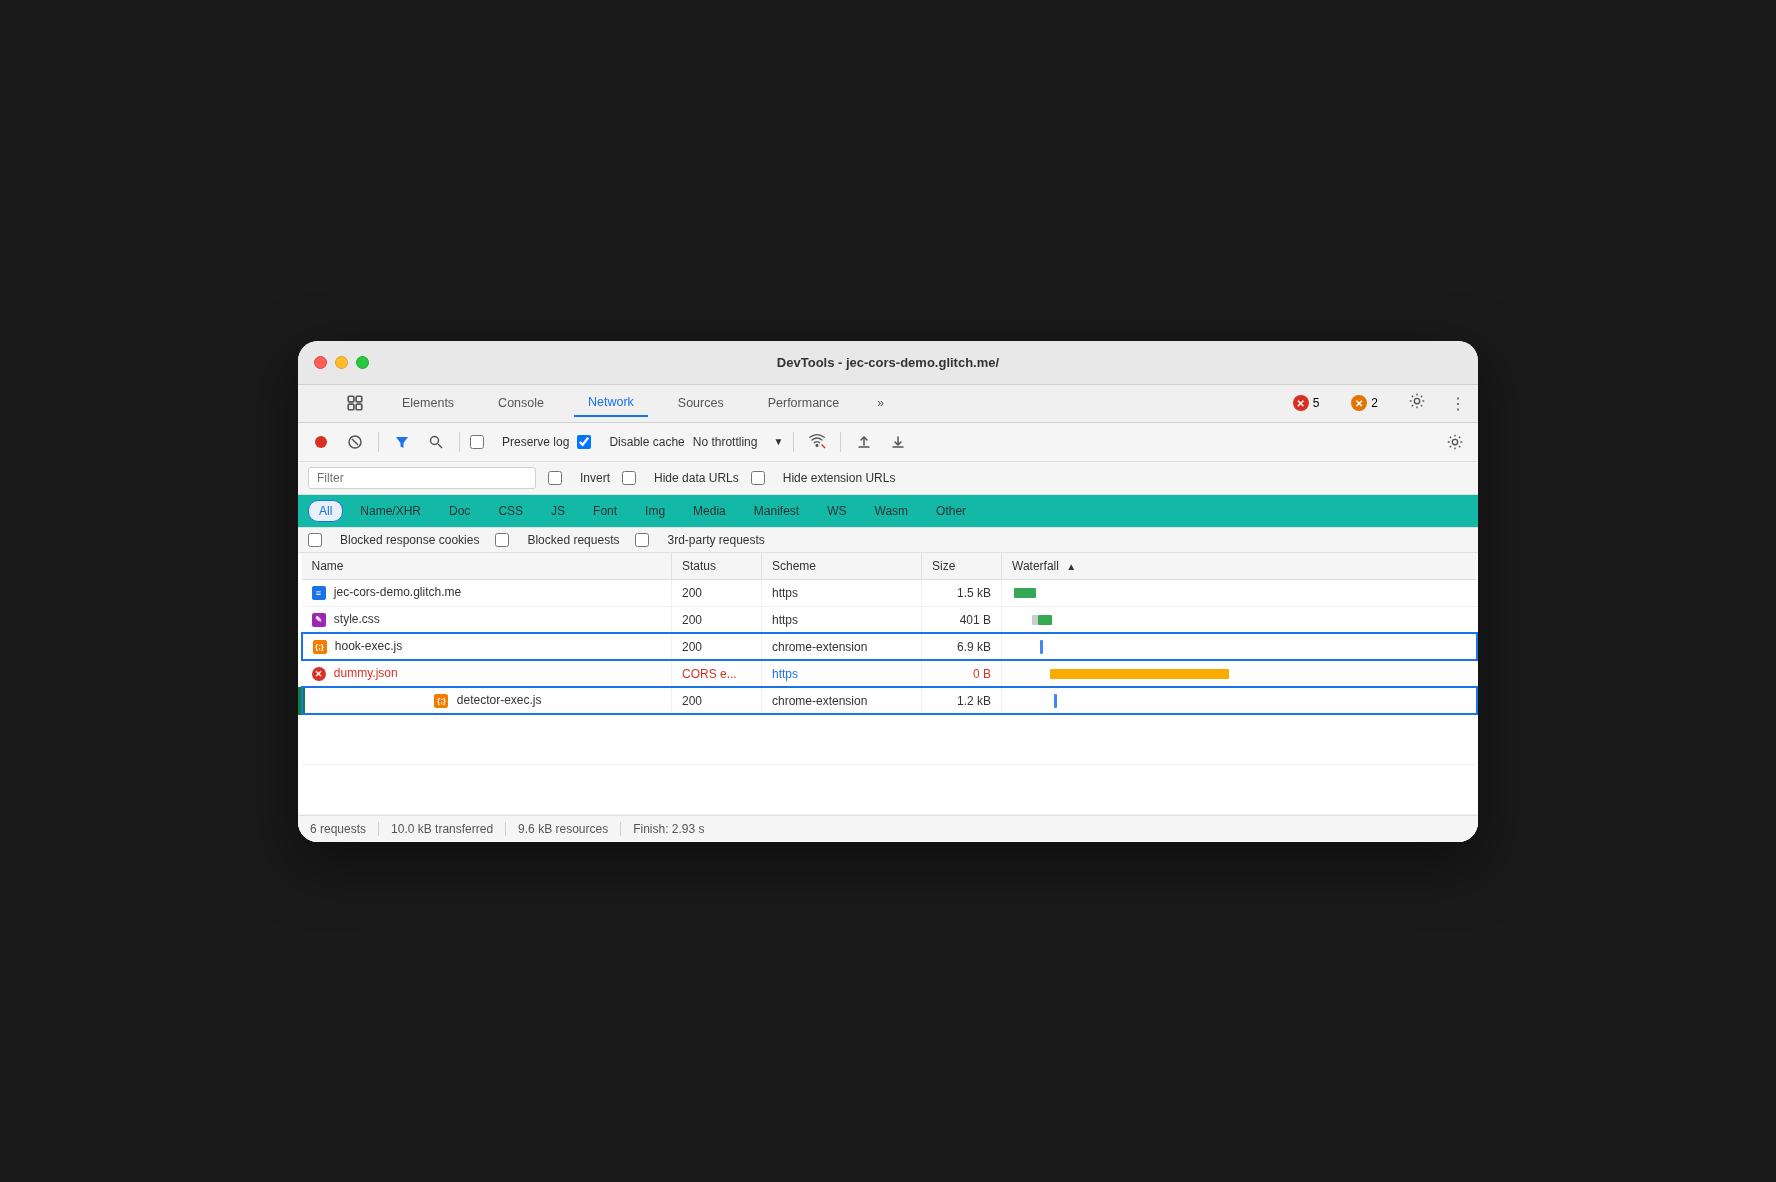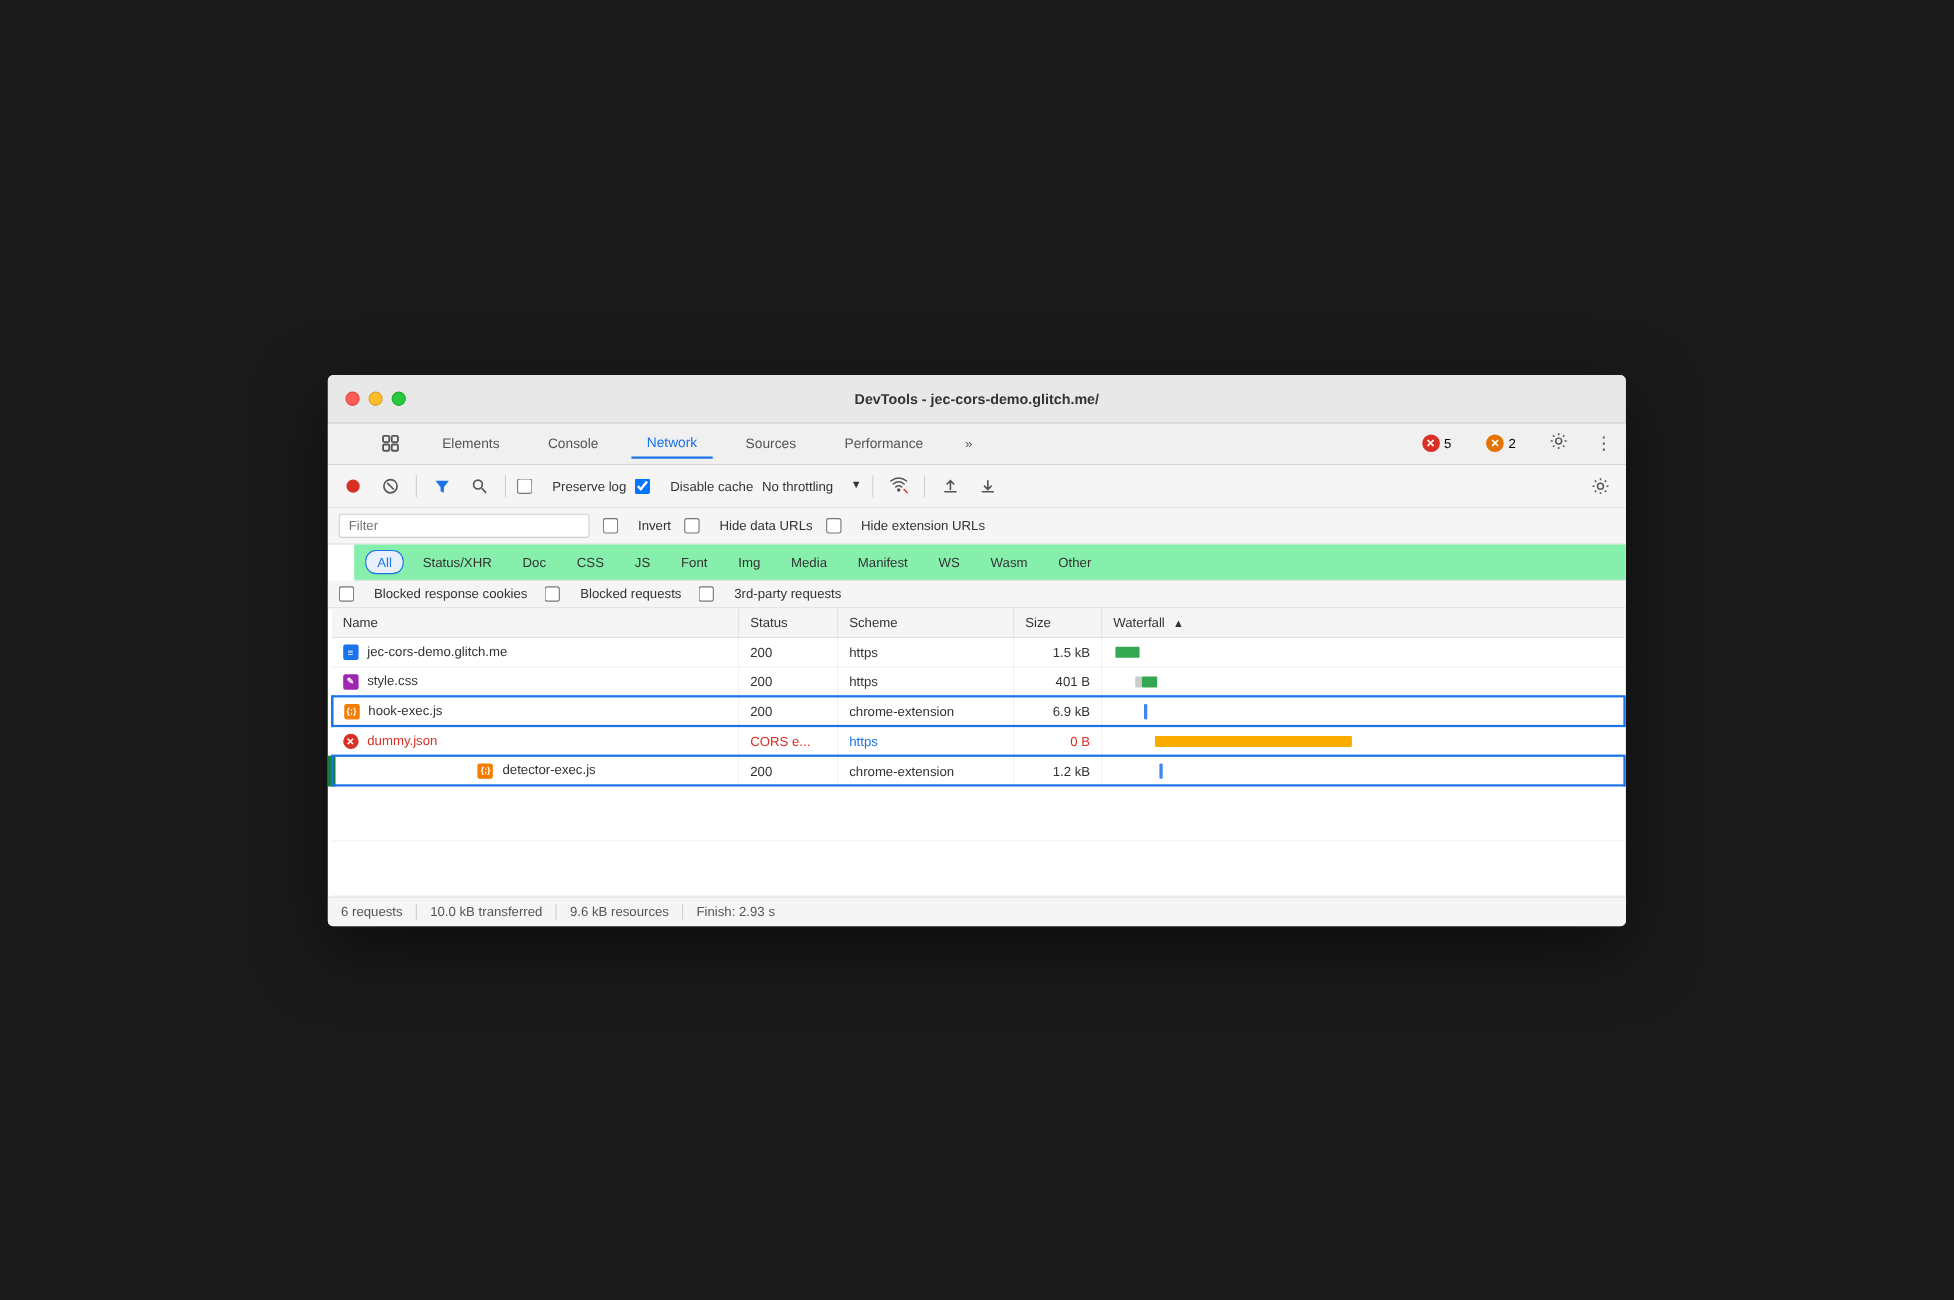--- a/index.html
+++ b/index.html
@@ -7,21 +7,21 @@
       background: #1a1a1a;
       display: flex;
       justify-content: center;
       align-items: center;
       min-height: 100vh;
       font-family: -apple-system, BlinkMacSystemFont, 'Segoe UI', sans-serif;
     }
     .window {
       width: 1180px;
       background: #f0f0f0;
-      border-radius: 5px;
+      border-radius: 20px;
       box-shadow: 0 20px 60px rgba(0,0,0,0.5);
       overflow: hidden;
     }
     .titlebar {
       background: #e8e8e8;
       height: 44px;
       display: flex;
       align-items: center;
       padding: 0 16px;
       border-bottom: 1px solid #d0d0d0;
@@ -184,27 +184,26 @@
     .filter-input {
       border: 1px solid #d0d0d0;
       border-radius: 3px;
       padding: 3px 8px;
       font-size: 12px;
       width: 228px;
       background: white;
       color: #666;
     }
     .type-filters {
-      background: #86efac;
+      background: #14b8a6;
       border-bottom: 1px solid #e0e0e0;
       padding: 5px 10px;
       display: flex;
       align-items: flex-start;
       gap: 6px;
-      margin-left: 24px;
     }
     .filter-chip {
       padding: 3px 10px;
       border-radius: 10px;
       font-size: 12px;
       cursor: pointer;
       border: 1px solid transparent;
       color: #333;
     }
     .filter-chip.active {
@@ -477,21 +476,21 @@
         <span>Hide data URLs</span>
       </label>
       <label class="checkbox-label">
         <input type="checkbox" style="">
         <span>Hide extension URLs</span>
       </label>
     </div>
 
     <div class="type-filters">
       <div class="filter-chip active">All</div>
-      <div class="filter-chip">Status/XHR</div>
+      <div class="filter-chip">Name/XHR</div>
       <div class="filter-chip">Doc</div>
       <div class="filter-chip">CSS</div>
       <div class="filter-chip">JS</div>
       <div class="filter-chip">Font</div>
       <div class="filter-chip">Img</div>
       <div class="filter-chip">Media</div>
       <div class="filter-chip">Manifest</div>
       <div class="filter-chip">WS</div>
       <div class="filter-chip">Wasm</div>
       <div class="filter-chip">Other</div>

